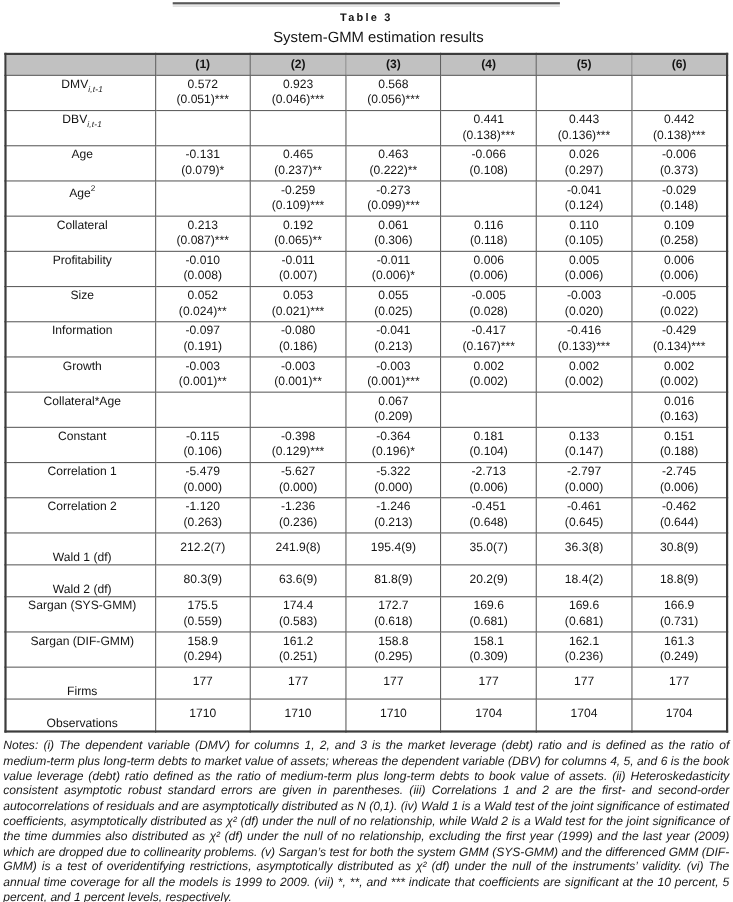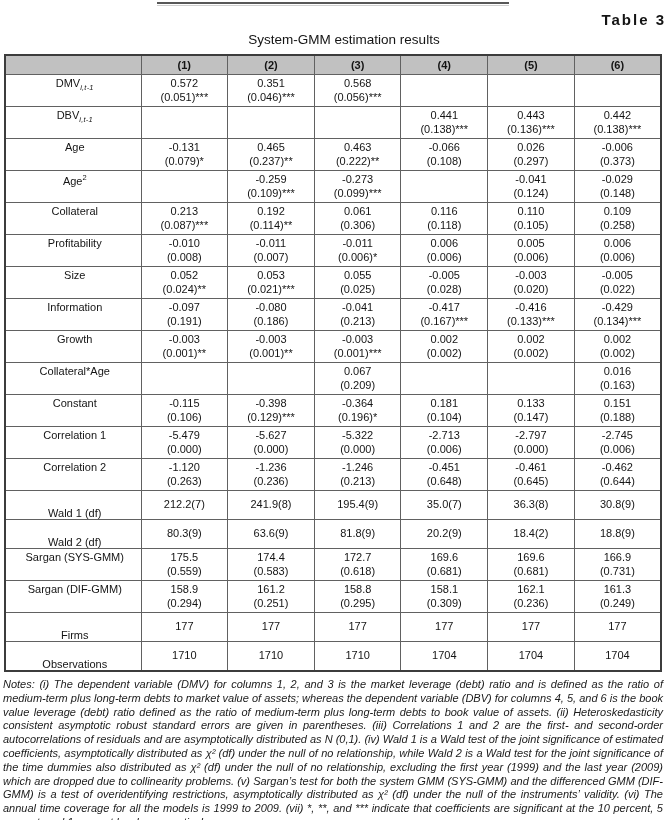--- a/index.html
+++ b/index.html
@@ -11,22 +11,22 @@
     overflow:hidden;
     position:relative;
   }
   .top-rule {
     width:352px; margin:2px auto 0;
     border-top:2px solid #585858;
     border-bottom:1px solid #cfcfcf;
     height:1px;
   }
   .title {
-    text-align:right; font-weight:bold;
-    font-size:15px; letter-spacing:2px;
+    text-align:center; font-weight:bold;
+    font-size:10px; letter-spacing:2px;
     margin-top:5px;
   }
   .subtitle {
     text-align:center; font-size:13.5px; margin-top:4px;padding-left:22px;
   }
   table.results {
     border-collapse:collapse;
     table-layout:fixed;
     width:658px;
     margin:7px 4px 0;
@@ -104,21 +104,21 @@
       </tr>
     </thead>
   <tbody>
       <tr class="coef">
         <td class="label"><span>DMV</span><sub>i,t-1</sub></td>
         <td class="cell">
           <div>0.572</div>
           <div>(0.051)***</div>
         </td>
         <td class="cell">
-          <div>0.351</div>
+          <div>0.923</div>
           <div>(0.046)***</div>
         </td>
         <td class="cell">
           <div>0.568</div>
           <div>(0.056)***</div>
         </td>
         <td class="cell"></td>
         <td class="cell"></td>
         <td class="cell"></td>
       </tr>
@@ -189,21 +189,21 @@
         </td>
       </tr>
       <tr class="coef">
         <td class="label"><span>Collateral</span></td>
         <td class="cell">
           <div>0.213</div>
           <div>(0.087)***</div>
         </td>
         <td class="cell">
           <div>0.192</div>
-          <div>(0.114)**</div>
+          <div>(0.065)**</div>
         </td>
         <td class="cell">
           <div>0.061</div>
           <div>(0.306)</div>
         </td>
         <td class="cell">
           <div>0.116</div>
           <div>(0.118)</div>
         </td>
         <td class="cell">

